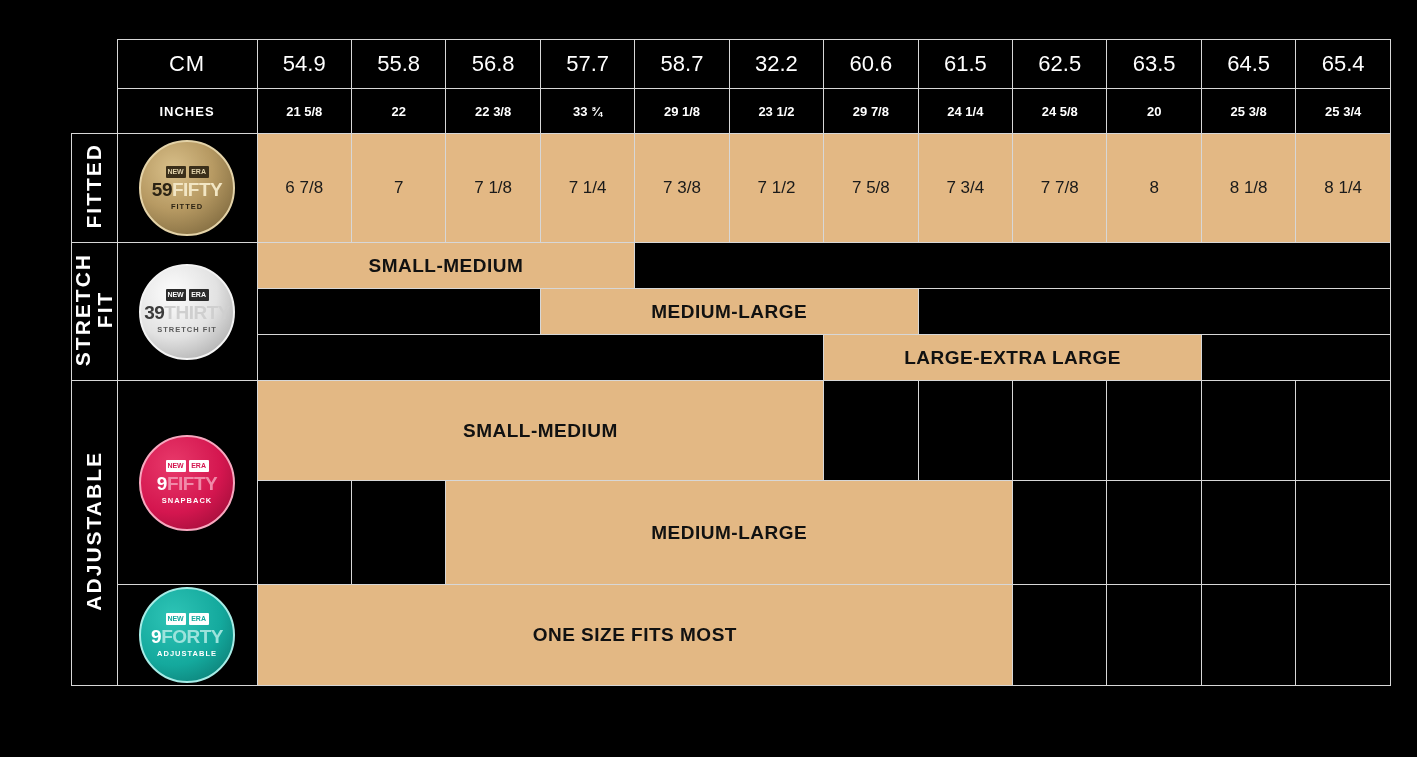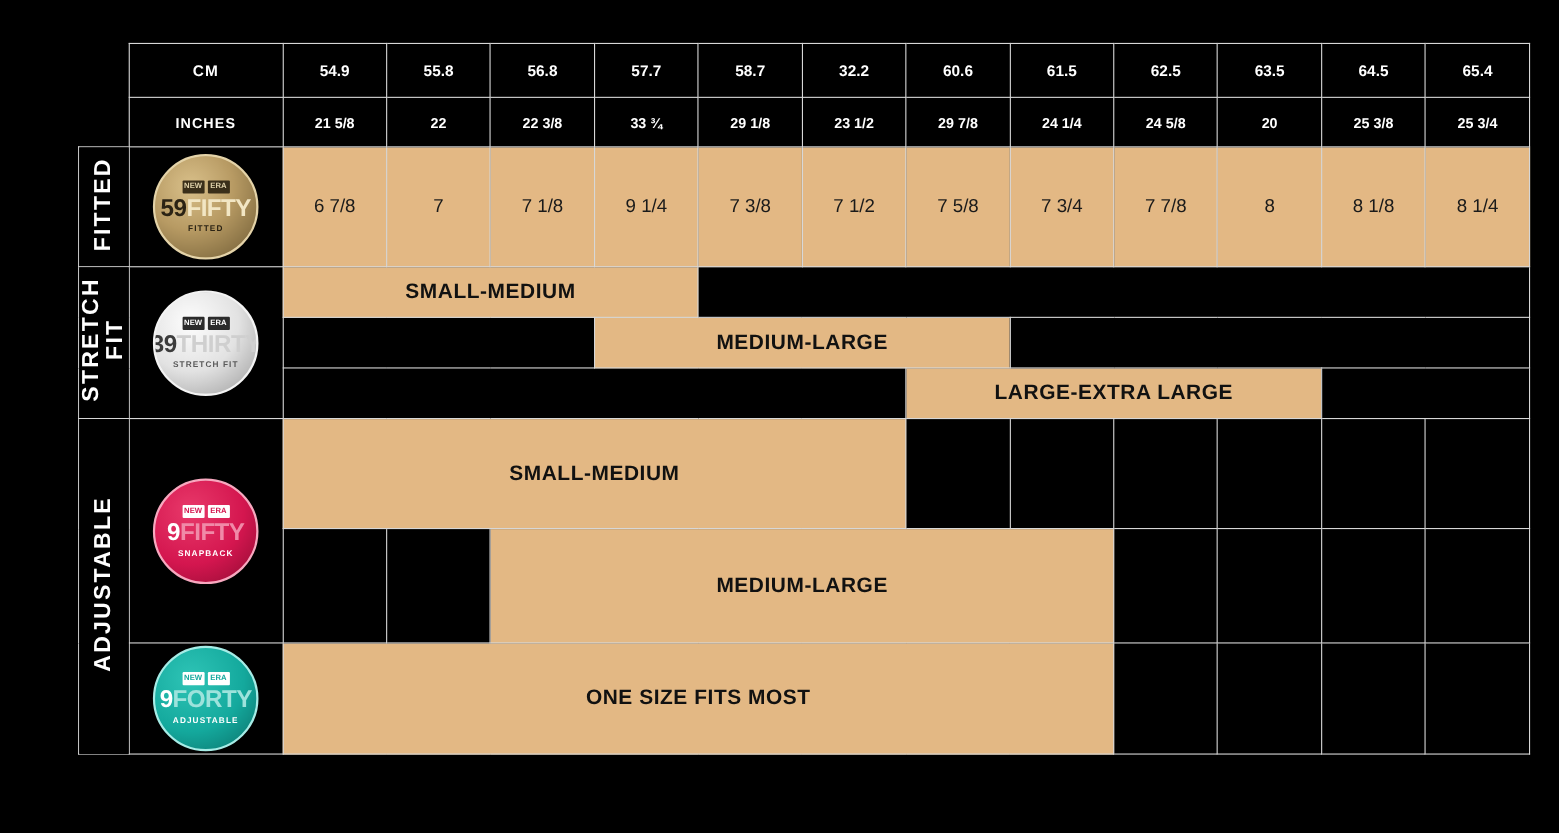--- a/index.html
+++ b/index.html
@@ -52,22 +52,22 @@
   col.c-logo { width: 126px; }
   col.c-size { width: 85px; }
 
   
   .unit-label {
     font-size: 22px;
     font-weight: bold;
     letter-spacing: 1px;
   }
   .hdr-cm {
-    font-size: 14px;
-    font-weight: bold;
+    font-size: 22px;
+    font-weight: normal;
     height: 48px;
   }
   .hdr-in {
     font-size: 13px;
     font-weight: bold;
     height: 44px;
   }
 
   
   .cat-cell {
@@ -112,21 +112,21 @@
     display: block;
     width: 20px;
     height: 12px;
     font-size: 7px;
     line-height: 12px;
     text-align: center;
     font-weight: bold;
     border-radius: 1px;
   }
   .badge .main {
-    font-size: 22px;
+    font-size: 19px;
     font-weight: bold;
     letter-spacing: -0.5px;
     line-height: 1;
     white-space: nowrap;
   }
   .badge .main em {
     font-style: normal;
   }
   .badge .sub {
     margin-top: 3px;
@@ -270,21 +270,21 @@
                 <div class="main">
                   <span>59</span><em>FIFTY</em>
                 </div>
                 <div class="sub">FITTED</div>
               </div>
             </div>
           </td>
           <td class="fitted-cell">6 7/8</td>
           <td class="fitted-cell">7</td>
           <td class="fitted-cell">7 1/8</td>
-          <td class="fitted-cell">9 1/4</td>
+          <td class="fitted-cell">7 1/4</td>
           <td class="fitted-cell">7 3/8</td>
           <td class="fitted-cell">7 1/2</td>
           <td class="fitted-cell">7 5/8</td>
           <td class="fitted-cell">7 3/4</td>
           <td class="fitted-cell">7 7/8</td>
           <td class="fitted-cell">8</td>
           <td class="fitted-cell">8 1/8</td>
           <td class="fitted-cell">8 1/4</td>
         </tr>
 

